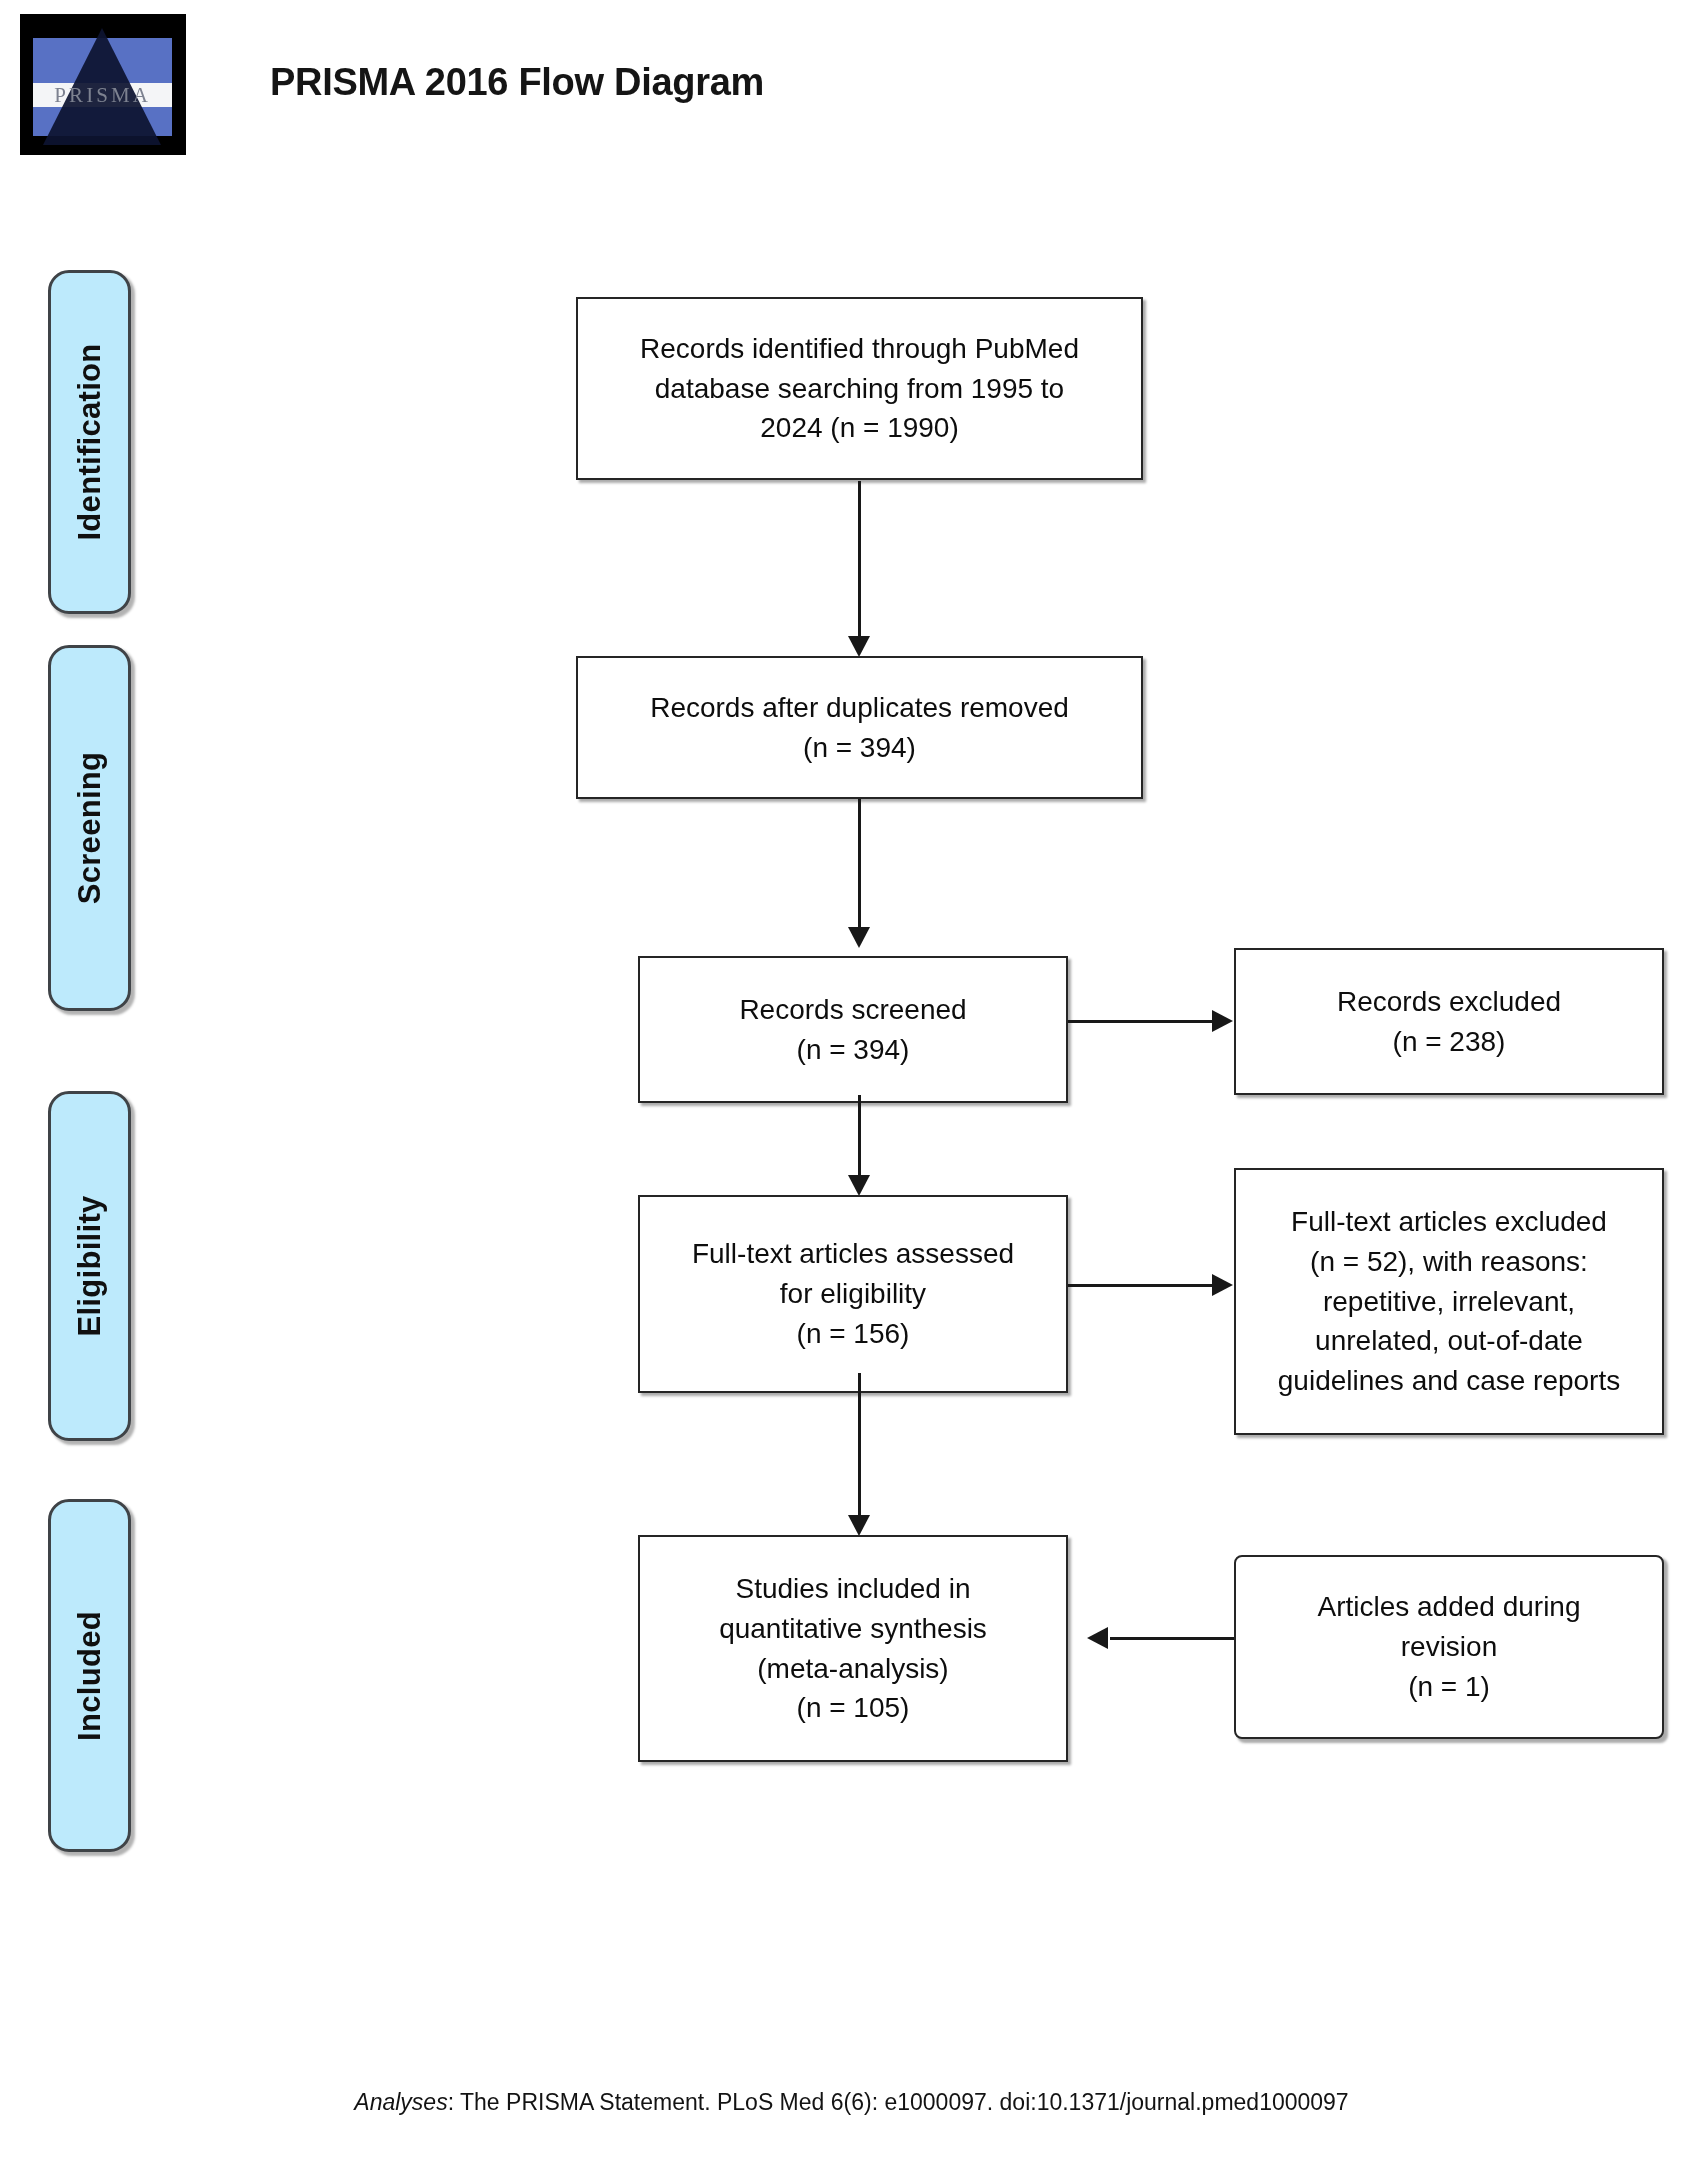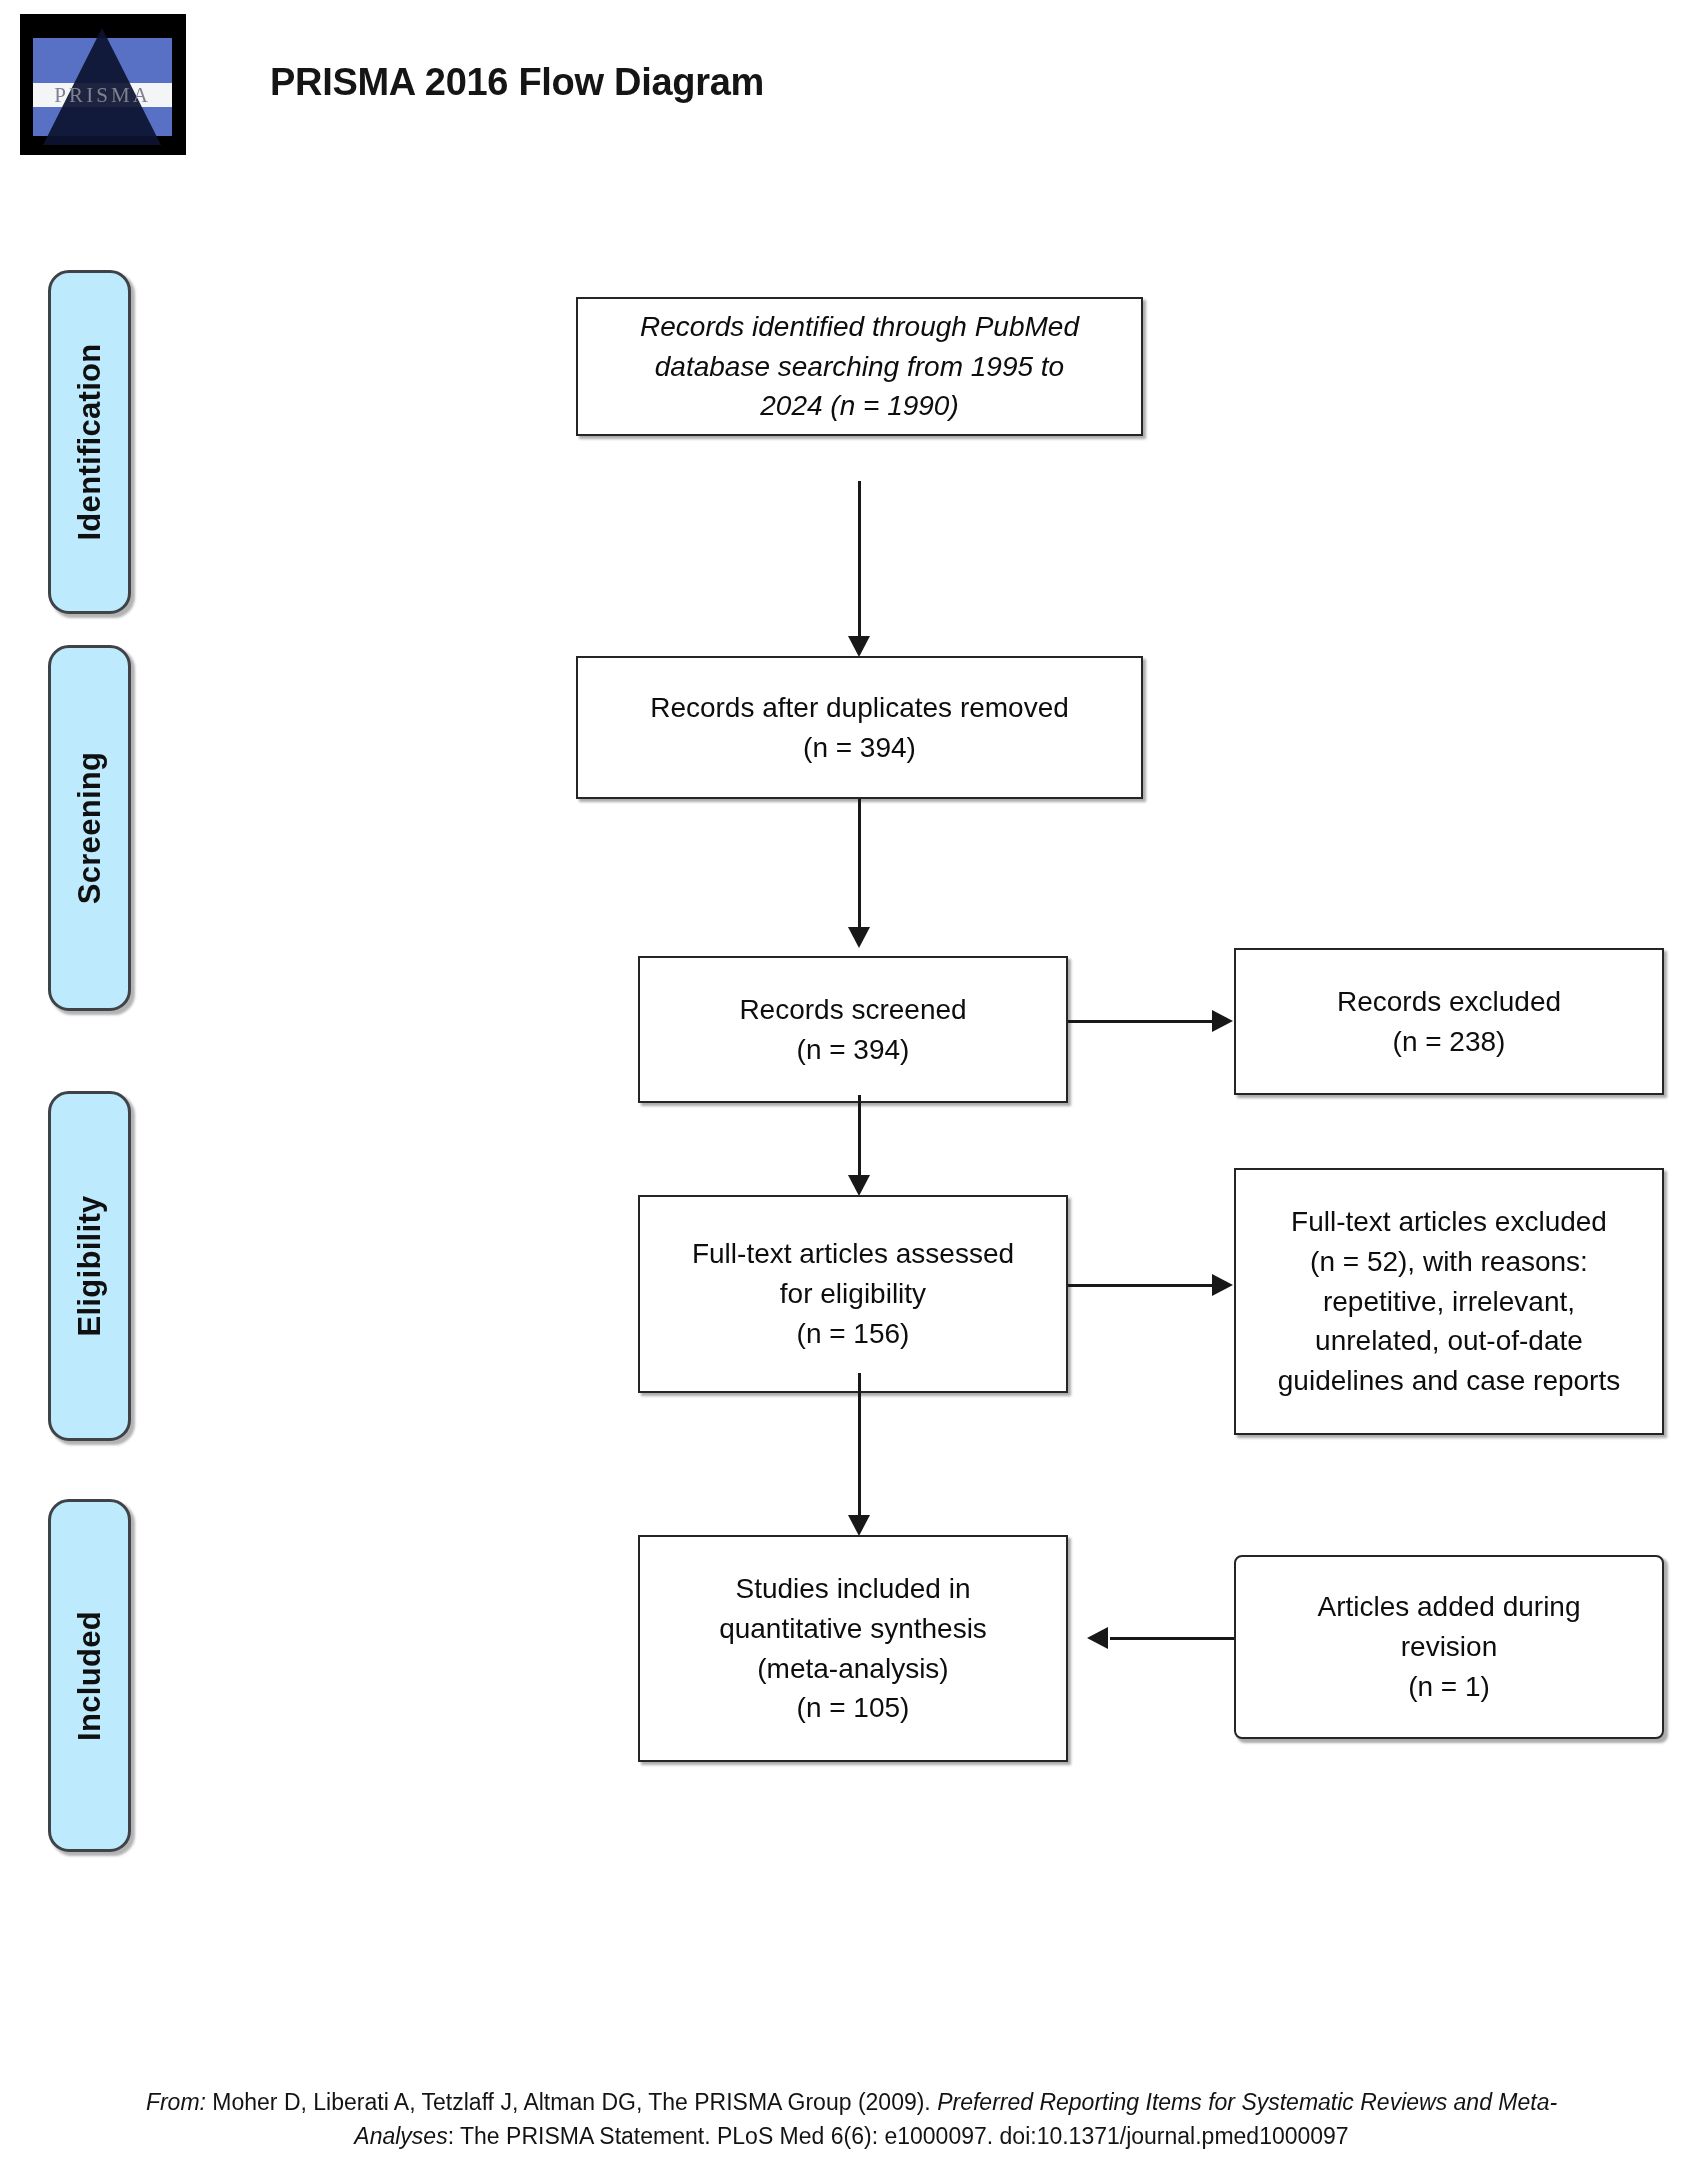--- a/index.html
+++ b/index.html
@@ -192,21 +192,21 @@
   <div class="stage" style="top:645px;height:366px;">
     <div class="stage-label">Screening</div>
   </div>
   <div class="stage" style="top:1091px;height:350px;">
     <div class="stage-label">Eligibility</div>
   </div>
   <div class="stage" style="top:1499px;height:353px;">
     <div class="stage-label">Included</div>
   </div>
 
-  <div class="box" style="left:576px;top:297px;width:567px;height:139px;font-style:italic;">
+  <div class="box" style="left:576px;top:297px;width:567px;height:183px;">
     <div class="box-text">Records identified through PubMed
 database searching from 1995 to
 2024 (n = 1990)</div>
   </div>
 
   <div class="vline" style="left:858px;top:481px;height:159px;"></div>
   <div class="arrow-down" style="left:848px;top:636px;"></div>
 
   <div class="box" style="left:576px;top:656px;width:567px;height:143px;">
     <div class="box-text">Records after duplicates removed
@@ -263,21 +263,18 @@
   <div class="arrow-left" style="left:1087px;top:1627px;"></div>
 
   <div class="box" style="left:1234px;top:1555px;width:430px;height:184px;border-radius:8px;">
     <div class="box-text">Articles added during
 revision
 (n = 1)</div>
   </div>
 
   <div id="footer">
     <div>
-      <span class="ital">From:</span><span>  Moher D, Liberati A, Tetzlaff J, Altman DG, The PRISMA Group (2009). </span><span class="ital">Preferred Reporting Items for Systematic Reviews and Meta-</span>
-    </div>
-    <div>
       <span class="ital">Analyses</span><span>: The PRISMA Statement. PLoS Med 6(6): e1000097. doi:10.1371/journal.pmed1000097</span>
     </div>
   </div>
 
 </div>
 
 
 </body></html>

